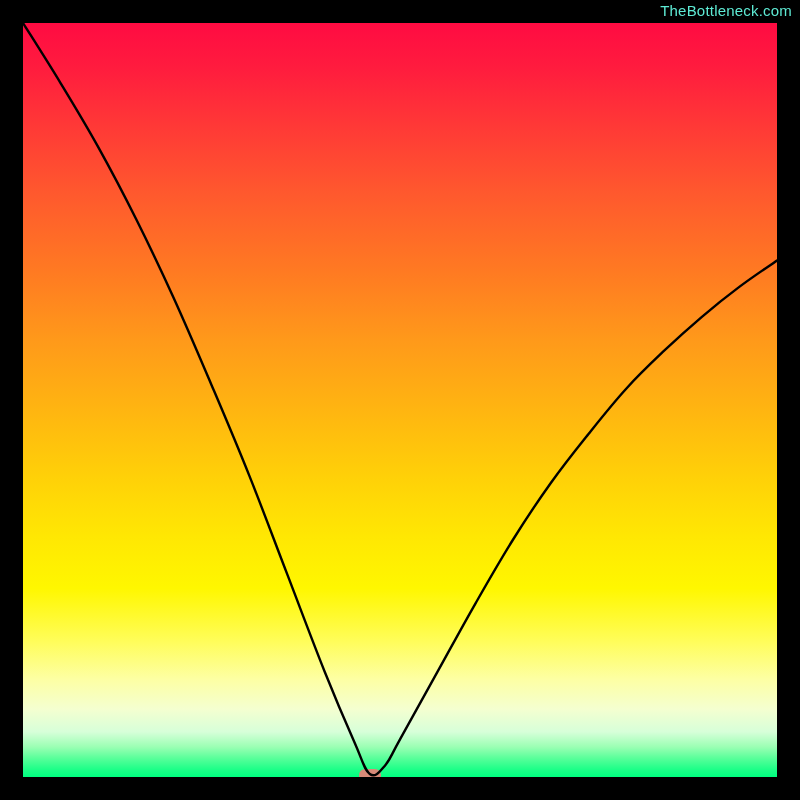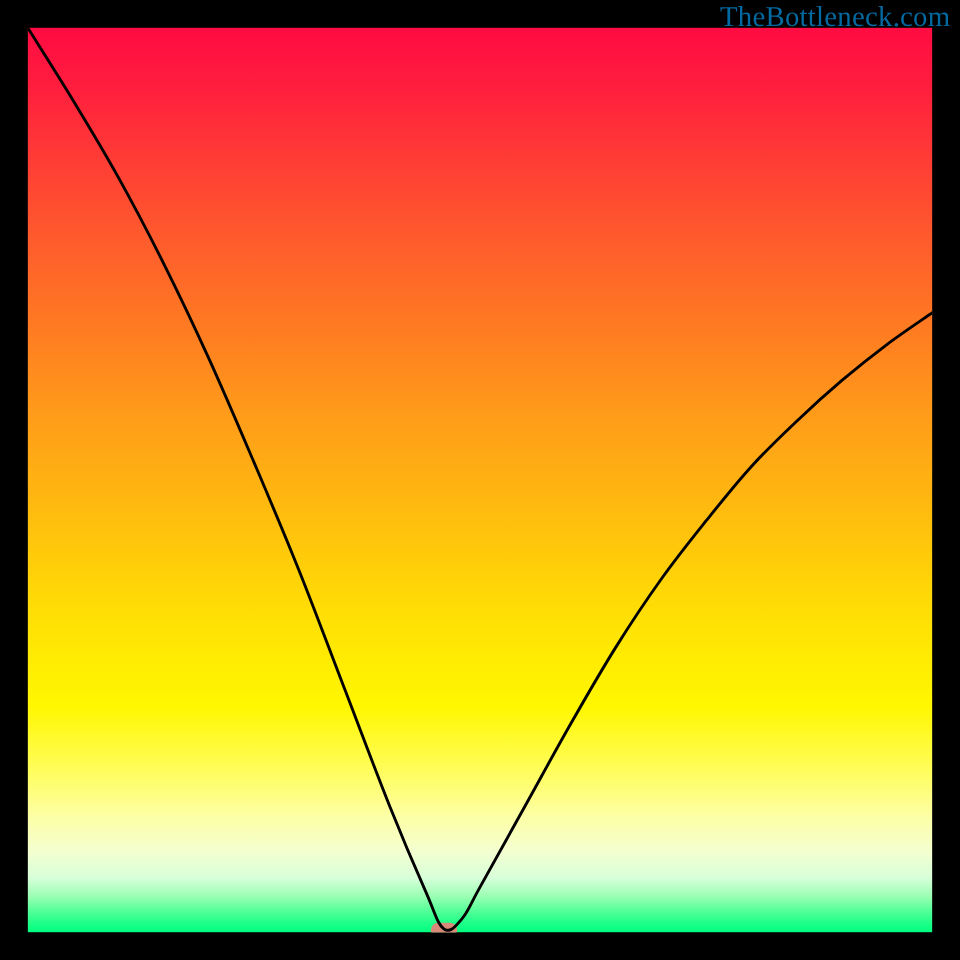--- a/index.html
+++ b/index.html
@@ -58,23 +58,23 @@
     transform: translate(-50%, -50%);
   }
   .curve {
     position: absolute;
     inset: 0;
   }
   .watermark {
     position: absolute;
     top: 2px;
     right: 8px;
-    font-family: Liberation Serif, serif;
-    font-size: 24px;
-    color: #0369a1;
+    font-family: Liberation Sans, sans-serif;
+    font-size: 15px;
+    color: #5eead4;
     letter-spacing: 0.2px;
   }
 </style>
 </head>
 <body>
 
 <div class="frame">
   <div class="plot-area">
     <div class="gradient"></div>
     <div class="marker" id="marker" style="left: 346.84px; top: 751.738px;"></div>

